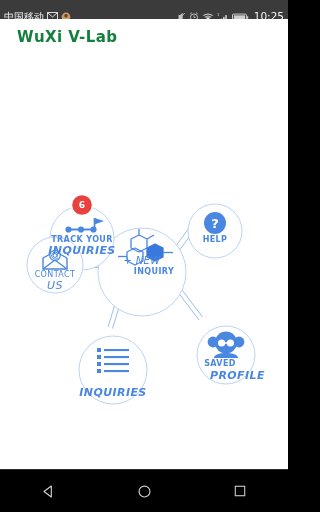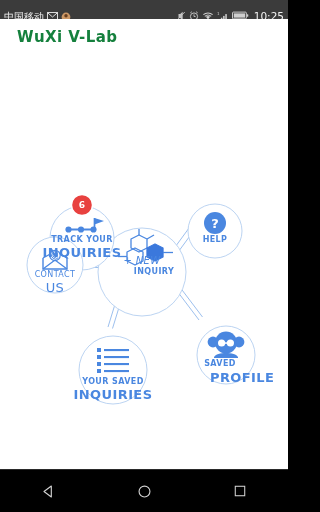--- a/index.html
+++ b/index.html
@@ -37,21 +37,21 @@
   .sb-carrier {
     color: #f2f2f2;
     font-size: 10px;
     letter-spacing: 0px;
     font-family: "DejaVu Sans", sans-serif;
     line-height: 1;
   }
   .sb-spacer { flex: 1; }
   .sb-right {
     display: flex;
-    align-items: flex-start;
+    align-items: flex-end;
     gap: 3px;
   }
   .sb-ico {
     display: block;
     opacity: .92;
   }
   .sb-clock {
     color: #f2f2f2;
     font-size: 10.5px;
     font-family: "DejaVu Sans", sans-serif;
@@ -94,21 +94,21 @@
   .node-label {
     position: absolute;
     text-align: center;
     color: #4a87e0;
     font-family: "DejaVu Sans", sans-serif;
     letter-spacing: .4px;
     line-height: 1.18;
     pointer-events: none;
     white-space: nowrap;
   }
-  .lbl-sm { font-size: 13px; }
+  .lbl-sm { font-size: 11px; font-style: italic; }
   .lbl-md { font-size: 8px; }
   .lbl-lg { font-size: 10px; }
   .lbl-strong { font-weight: bold; }
 
   .badge-num {
     position: absolute;
     color: #ffffff;
     font-size: 9px;
     font-weight: bold;
     font-family: "DejaVu Sans", sans-serif;
@@ -300,21 +300,20 @@
 
     <div class="node-label lbl-md lbl-strong" style="left:112px; top:212px; width:84px;">INQUIRY</div>
     <div class="node-label lbl-sm lbl-strong" style="left:42px; top:190px; width:80px;">INQUIRIES</div>
     <div class="badge-num" style="left:72px; top:145px; width:20px;">6</div>
 
     <div class="node-label lbl-md lbl-strong" style="left:185px; top:180px; width:60px;">HELP</div>
 
     <div class="node-label lbl-md" style="left:25px; top:215px; width:60px;">CONTACT</div>
     <div class="node-label lbl-sm" style="left:25px; top:225px; width:60px;">US</div>
 
-    <div class="node-label lbl-md lbl-strong" style="left:73px; top:322px; width:80px;">YOUR SAVED</div>
     <div class="node-label lbl-sm lbl-strong" style="left:73px; top:332px; width:80px;">INQUIRIES</div>
 
     <div class="node-label lbl-md lbl-strong" style="left:196px; top:304px; width:48px;">SAVED</div>
     <div class="node-label lbl-sm lbl-strong" style="left:210px; top:315px; width:48px;">PROFILE</div>
   </div>
 
   <div class="navbar">
     <div class="nav-btn">
       <svg width="15" height="15" viewBox="0 0 16 16">
         <path d="M11 2.2 L3.2 8 L11 13.8 Z" fill="none" stroke="#d2d2d2" stroke-width="1.2" stroke-linejoin="round"></path>

